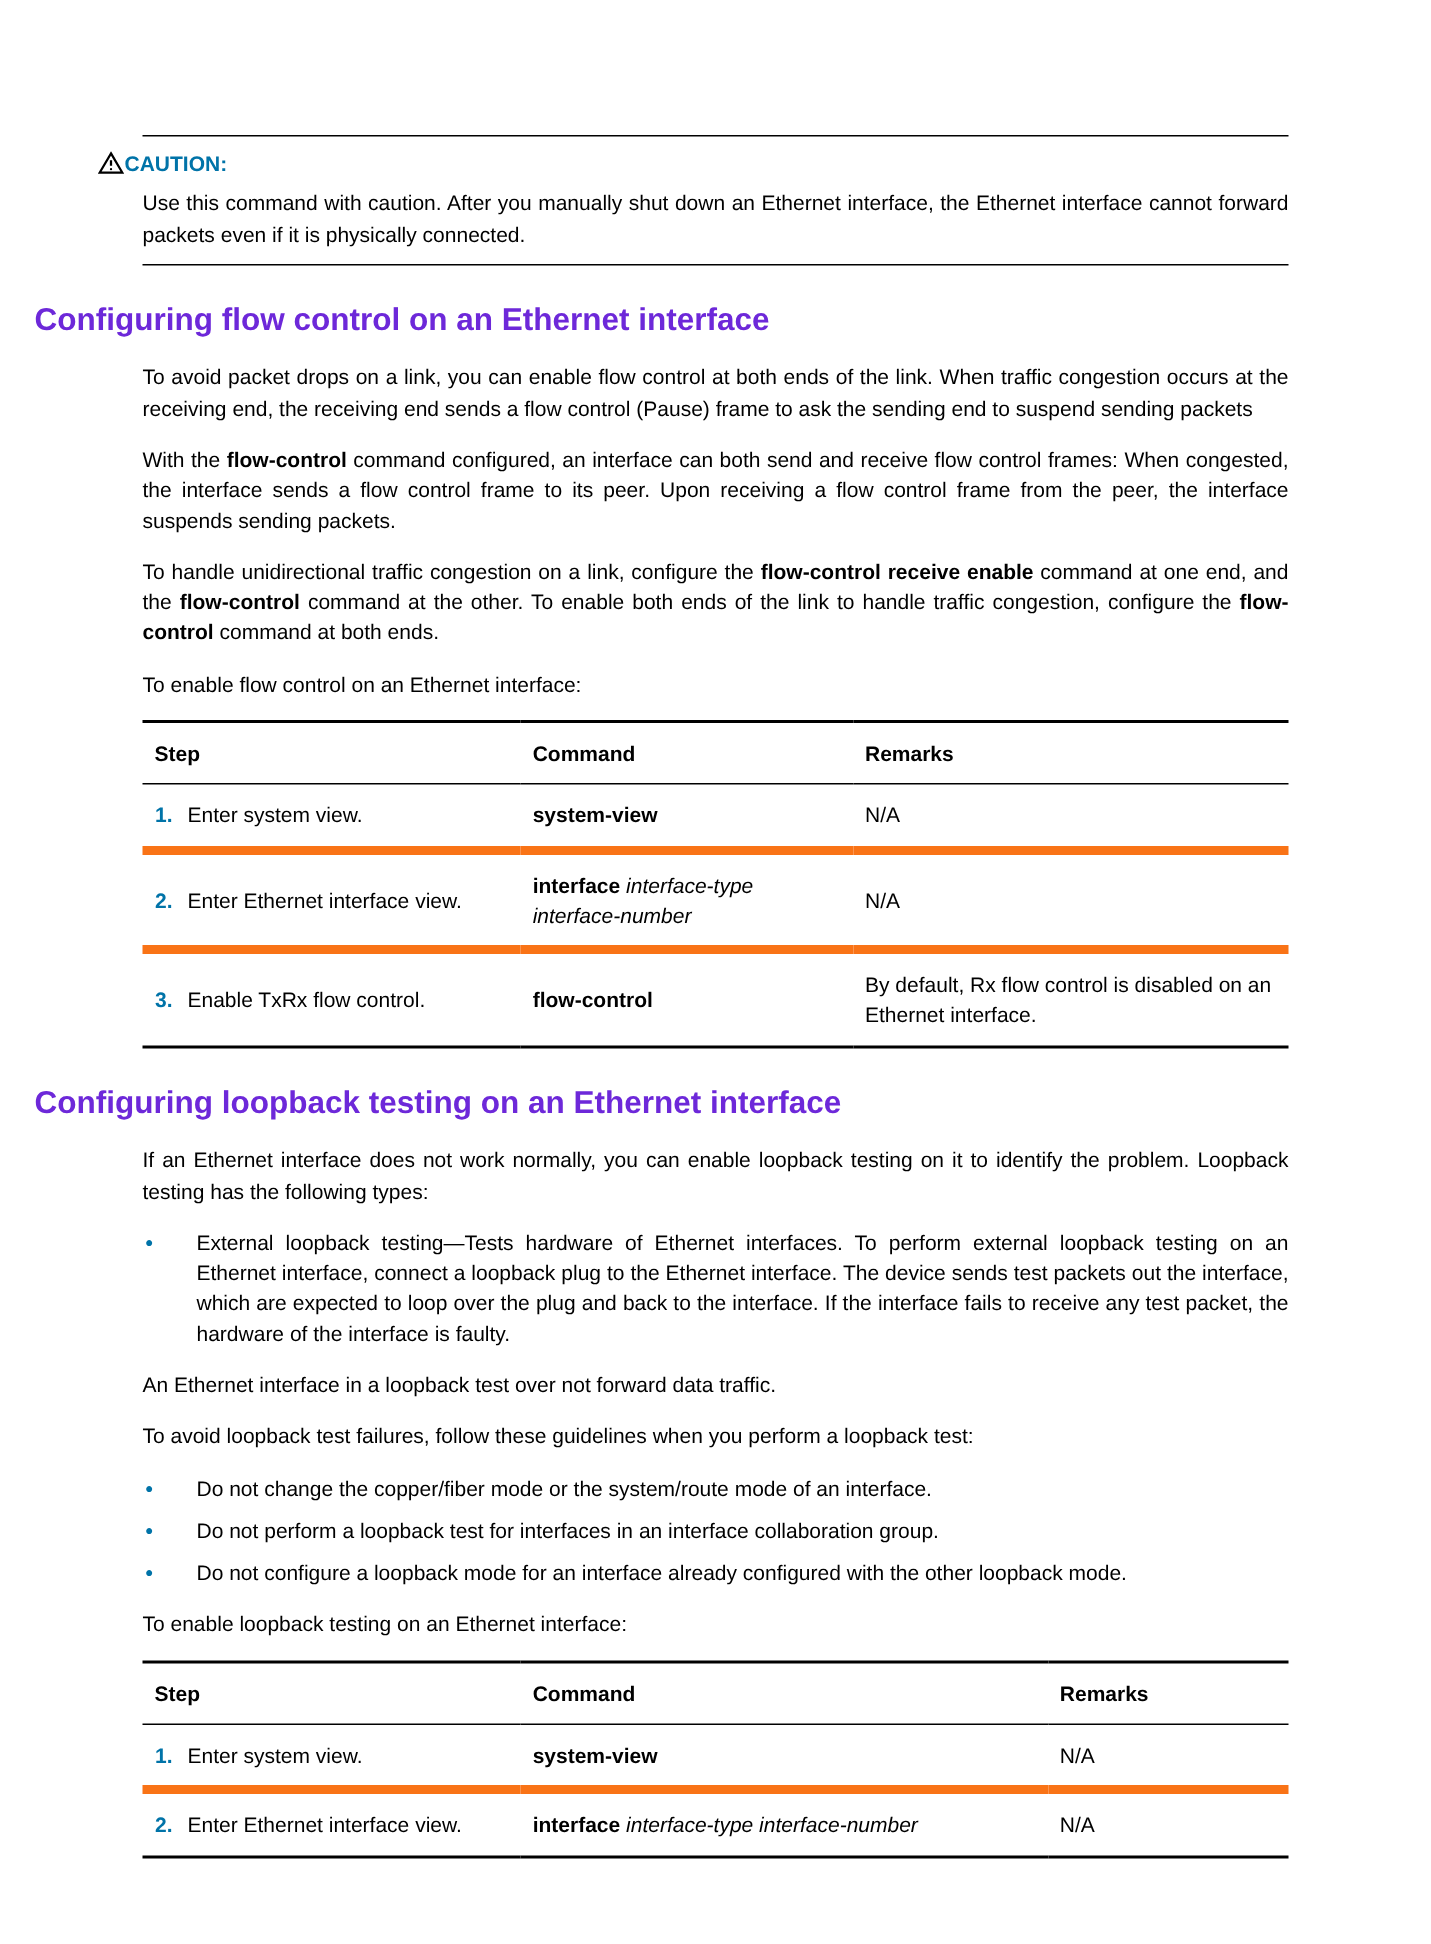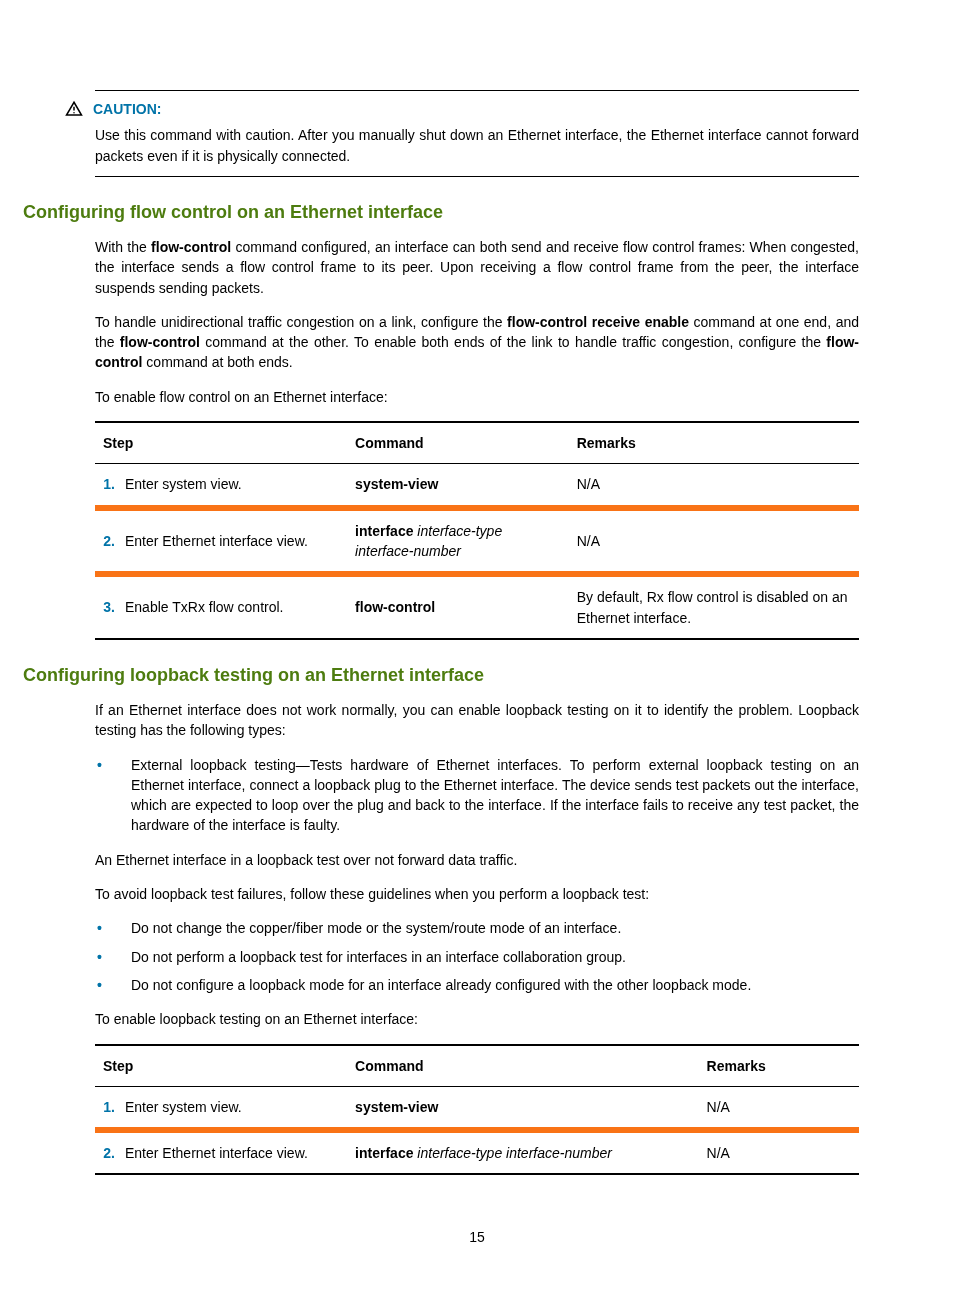--- a/index.html
+++ b/index.html
@@ -15,35 +15,34 @@
   }
   .caution-box {
     border-top: 1.5px solid #000;
     border-bottom: 1.5px solid #000;
     padding: 8px 0 10px 0;
     margin-bottom: 22px;
   }
   .caution-header {
     display: flex;
     align-items: center;
-    gap: 10px;
     margin-bottom: 6px;
     margin-left: -30px;
   }
   .caution-icon svg { width: 18px; height: 18px; display: block; }
   .caution-label {
     color: #0073a8;
     font-weight: bold;
     font-size: 14px;
   }
   .caution-text { font-size: 14px; text-align: justify; }
   .section-heading {
-    color: #4d7c0f;
-    font-weight: bold;
-    font-size: 18px;
+    color: #6d28d9;
+    font-weight: bold;
+    font-size: 21px;
     margin: 18px 0 12px 0;
     margin-left: -72px;
     padding-left: 0;
   }
   .section-heading.w-indent { margin-left: -72px; }
   .body-para {
     font-size: 14px;
     margin-bottom: 14px;
     text-align: justify;
   }
@@ -121,20 +120,21 @@
         </svg>
     </span>
     <span class="caution-label">CAUTION:</span>
   </div>
   <div class="caution-text">Use this command with caution. After you manually shut down an Ethernet interface, the Ethernet interface cannot forward packets even if it is physically connected.</div>
 </div>
 
 <h2 class="section-heading w-indent">Configuring flow control on an Ethernet interface</h2>
 
 <div class="content-indent">
+  <p class="body-para">To avoid packet drops on a link, you can enable flow control at both ends of the link. When traffic congestion occurs at the receiving end, the receiving end sends a flow control (Pause) frame to ask the sending end to suspend sending packets</p>
 
   <p class="body-para">
     <span>With the </span><span class="bold">flow-control</span><span> command configured, an interface can both send and receive flow control frames: When congested, the interface sends a flow control frame to its peer. Upon receiving a flow control frame from the peer, the interface suspends sending packets.</span>
   </p>
 
   <p class="body-para">
     <span>To handle unidirectional traffic congestion on a link, configure the </span><span class="bold">flow-control receive enable</span><span> command at one end, and the </span><span class="bold">flow-control</span><span> command at the other. To enable both ends of the link to handle traffic congestion, configure the </span><span class="bold">flow-control</span><span> command at both ends.</span>
   </p>
 
   <p class="body-para">To enable flow control on an Ethernet interface:</p>

